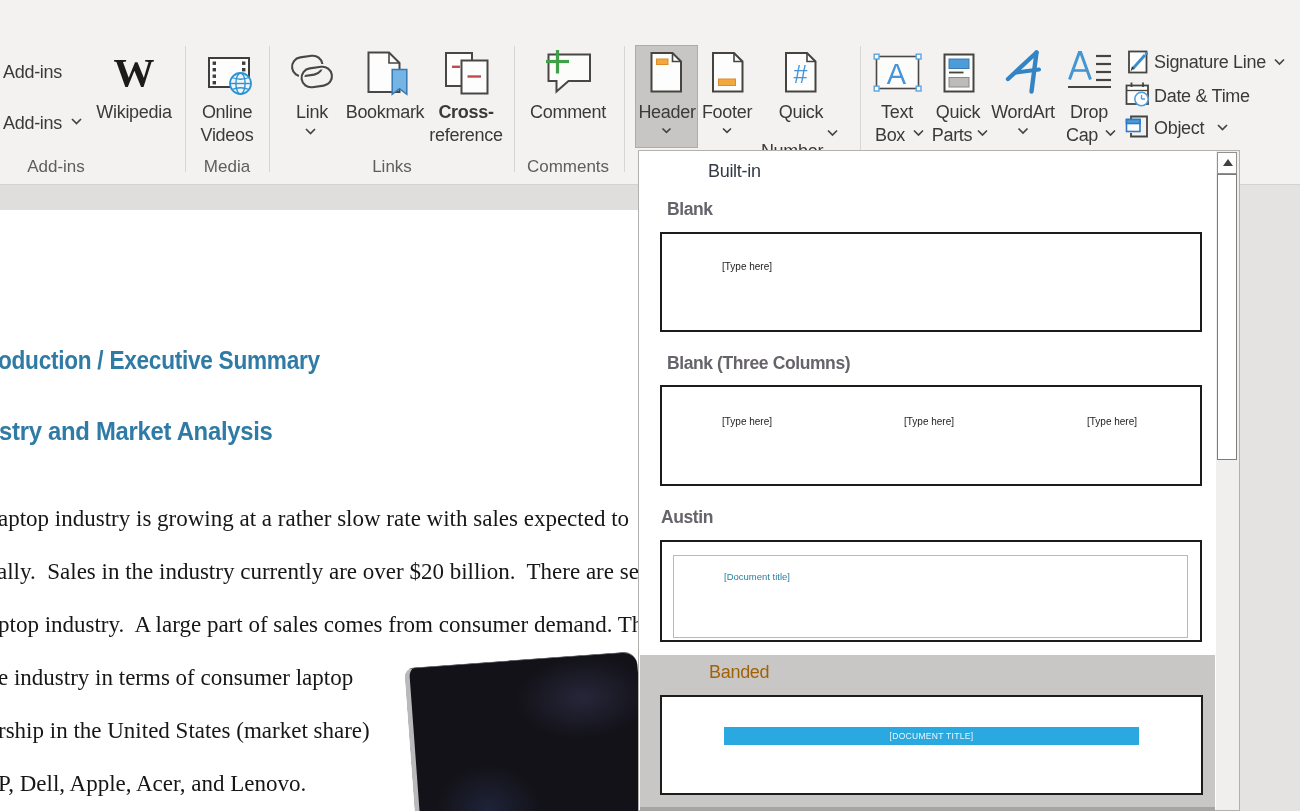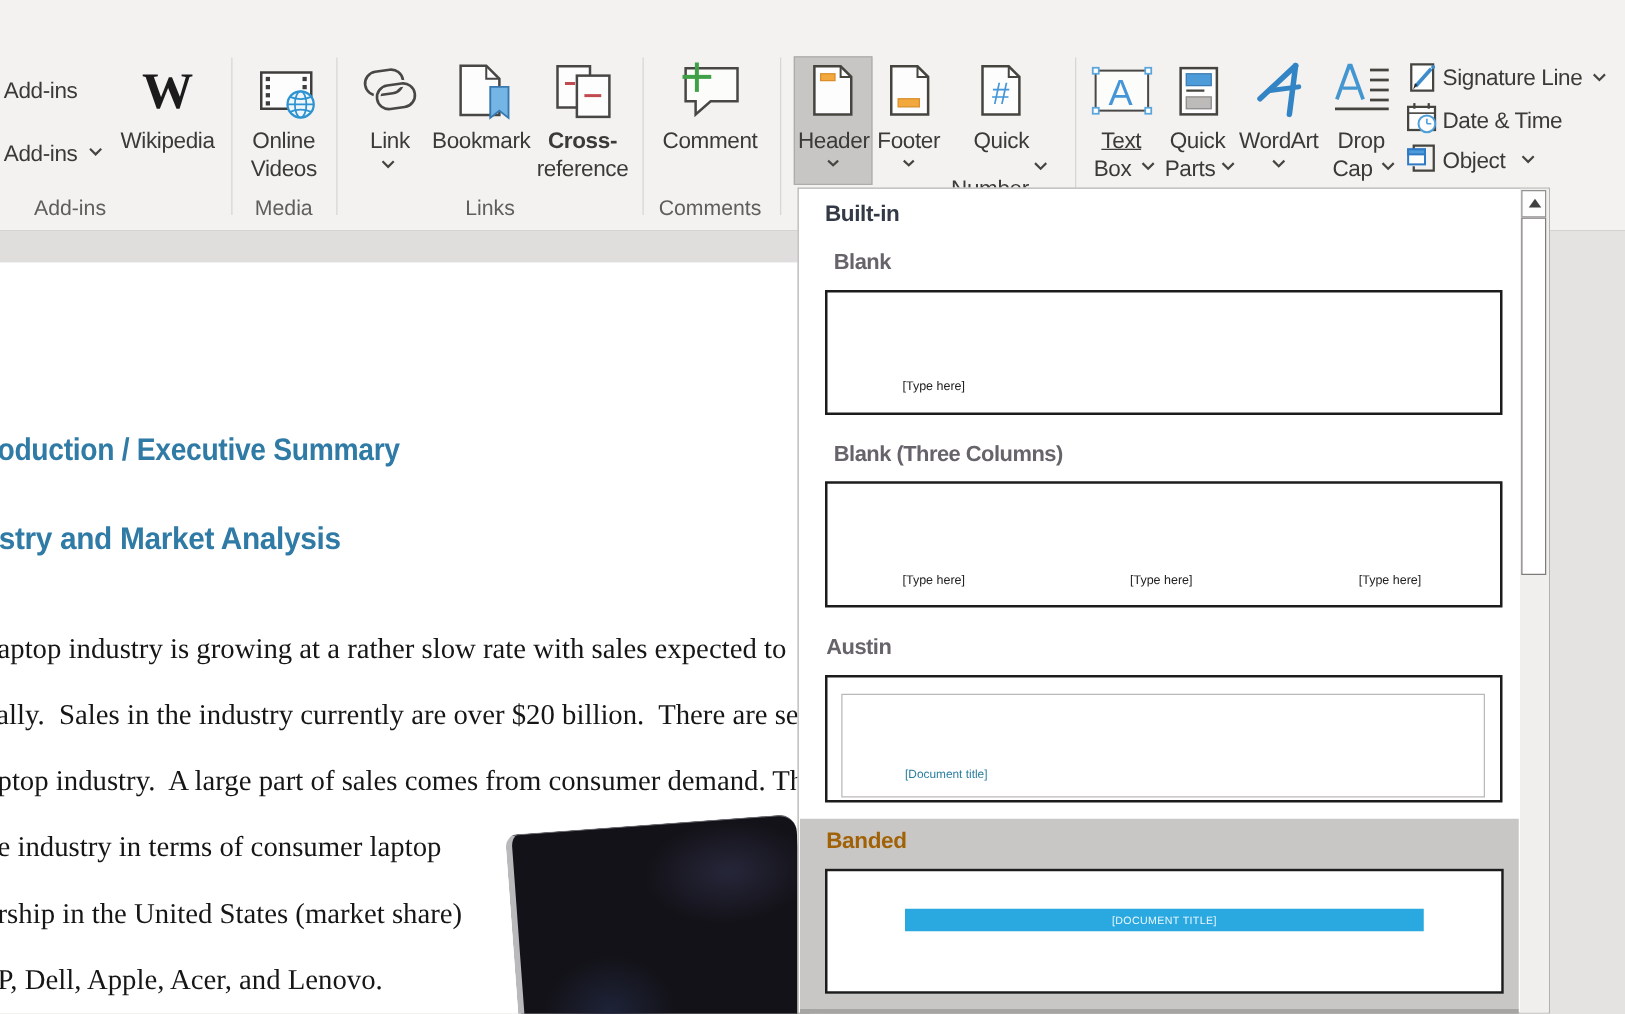--- a/index.html
+++ b/index.html
@@ -18,24 +18,24 @@
   .h1{position:absolute;font-weight:bold;color:#2f7ba6;white-space:nowrap;}
   .bodyline{position:absolute;font-family:"Liberation Serif",serif;font-size:23px;line-height:23px;color:#161616;white-space:nowrap;}
   #laptop{position:absolute;left:404px;top:668px;width:228px;height:166px;
      background:radial-gradient(ellipse 90px 55px at 75% 25%, #26263a 0%, rgba(24,24,34,0) 75%),
                 radial-gradient(ellipse 70px 60px at 30% 88%, #1e2338 0%, rgba(24,24,34,0) 75%),
                 #131218;
      border-radius:10px 14px 0 0;border-left:5px solid #b9b9bb;border-top:1px solid #6a6a70;
      transform:rotate(-4.2deg);transform-origin:top left;}
   
   #dd{left:638px;top:150px;width:602px;height:661px;background:#fff;border:1px solid #b3b1af;box-sizing:border-box;z-index:20;}
-  #dd .sect{position:absolute;font-size:18px;font-weight:bold;color:#333a45;letter-spacing:-0.3px;}
+  #dd .sect{position:absolute;font-size:18px;font-weight:normal;color:#333a45;letter-spacing:-0.3px;margin-left:48px;}
   #dd .iname{position:absolute;font-size:17.5px;font-weight:bold;color:#67636b;letter-spacing:-0.4px;}
   .gbox{position:absolute;background:#fff;border:2px solid #1c1c1c;box-sizing:border-box;}
-  .typehere{position:absolute;font-size:10px;color:#222;white-space:nowrap;margin-top:43px;}
+  .typehere{position:absolute;font-size:10px;color:#222;white-space:nowrap;}
   #scroll{position:absolute;left:577px;top:0px;width:23px;height:659px;background:#f0efee;}
   #scrollbtn{position:absolute;left:1px;top:1px;width:20px;height:22px;background:#fdfdfd;border:1px solid #919090;box-sizing:border-box;}
   #scrollthumb{position:absolute;left:1px;top:23px;width:20px;height:286px;background:#fff;border:1px solid #7e7c7a;box-sizing:border-box;}
 </style>
 </head>
 <body>
 <div id="ribbon" class="abs"></div>
 <div class="abs" style="left:0;top:185px;width:645px;height:25px;background:#dfdedd;"></div>
 <div class="vsep" style="left:185px"></div>
 <div class="vsep" style="left:269px"></div>
@@ -61,21 +61,21 @@
 
 <div class="blabel" style="left:528px;top:102px;width:80px;">Comment</div>
 <div class="glabel" style="left:524px;width:88px;">Comments</div>
 
 <div id="hdrbtn" class="abs"></div>
 <div class="blabel" style="left:637px;top:102px;width:60px;">Header</div>
 <div class="blabel" style="left:697px;top:102px;width:60px;">Footer</div>
 <div class="blabel" style="left:771px;top:102px;width:60px;">Quick</div>
 <div class="blabel" style="left:752px;top:125px;width:80px;margin-top:16px;">Number</div>
 
-<div class="blabel" style="left:867px;top:102px;width:60px;text-decoration:underline;">Text</div>
+<div class="blabel" style="left:867px;top:102px;width:60px;">Text</div>
 <div class="blabel" style="left:860px;top:125px;width:60px;">Box</div>
 <div class="blabel" style="left:928px;top:102px;width:60px;">Quick</div>
 <div class="blabel" style="left:922px;top:125px;width:60px;">Parts</div>
 <div class="blabel" style="left:988px;top:102px;width:70px;">WordArt</div>
 <div class="blabel" style="left:1059px;top:102px;width:60px;">Drop</div>
 <div class="blabel" style="left:1052px;top:125px;width:60px;">Cap</div>
 
 <div class="blabel" style="left:1154px;top:52px;">Signature Line</div>
 <div class="blabel" style="left:1154px;top:86px;text-align:center;">Date &amp; Time</div>
 <div class="blabel" style="left:1154px;top:118px;">Object</div>

